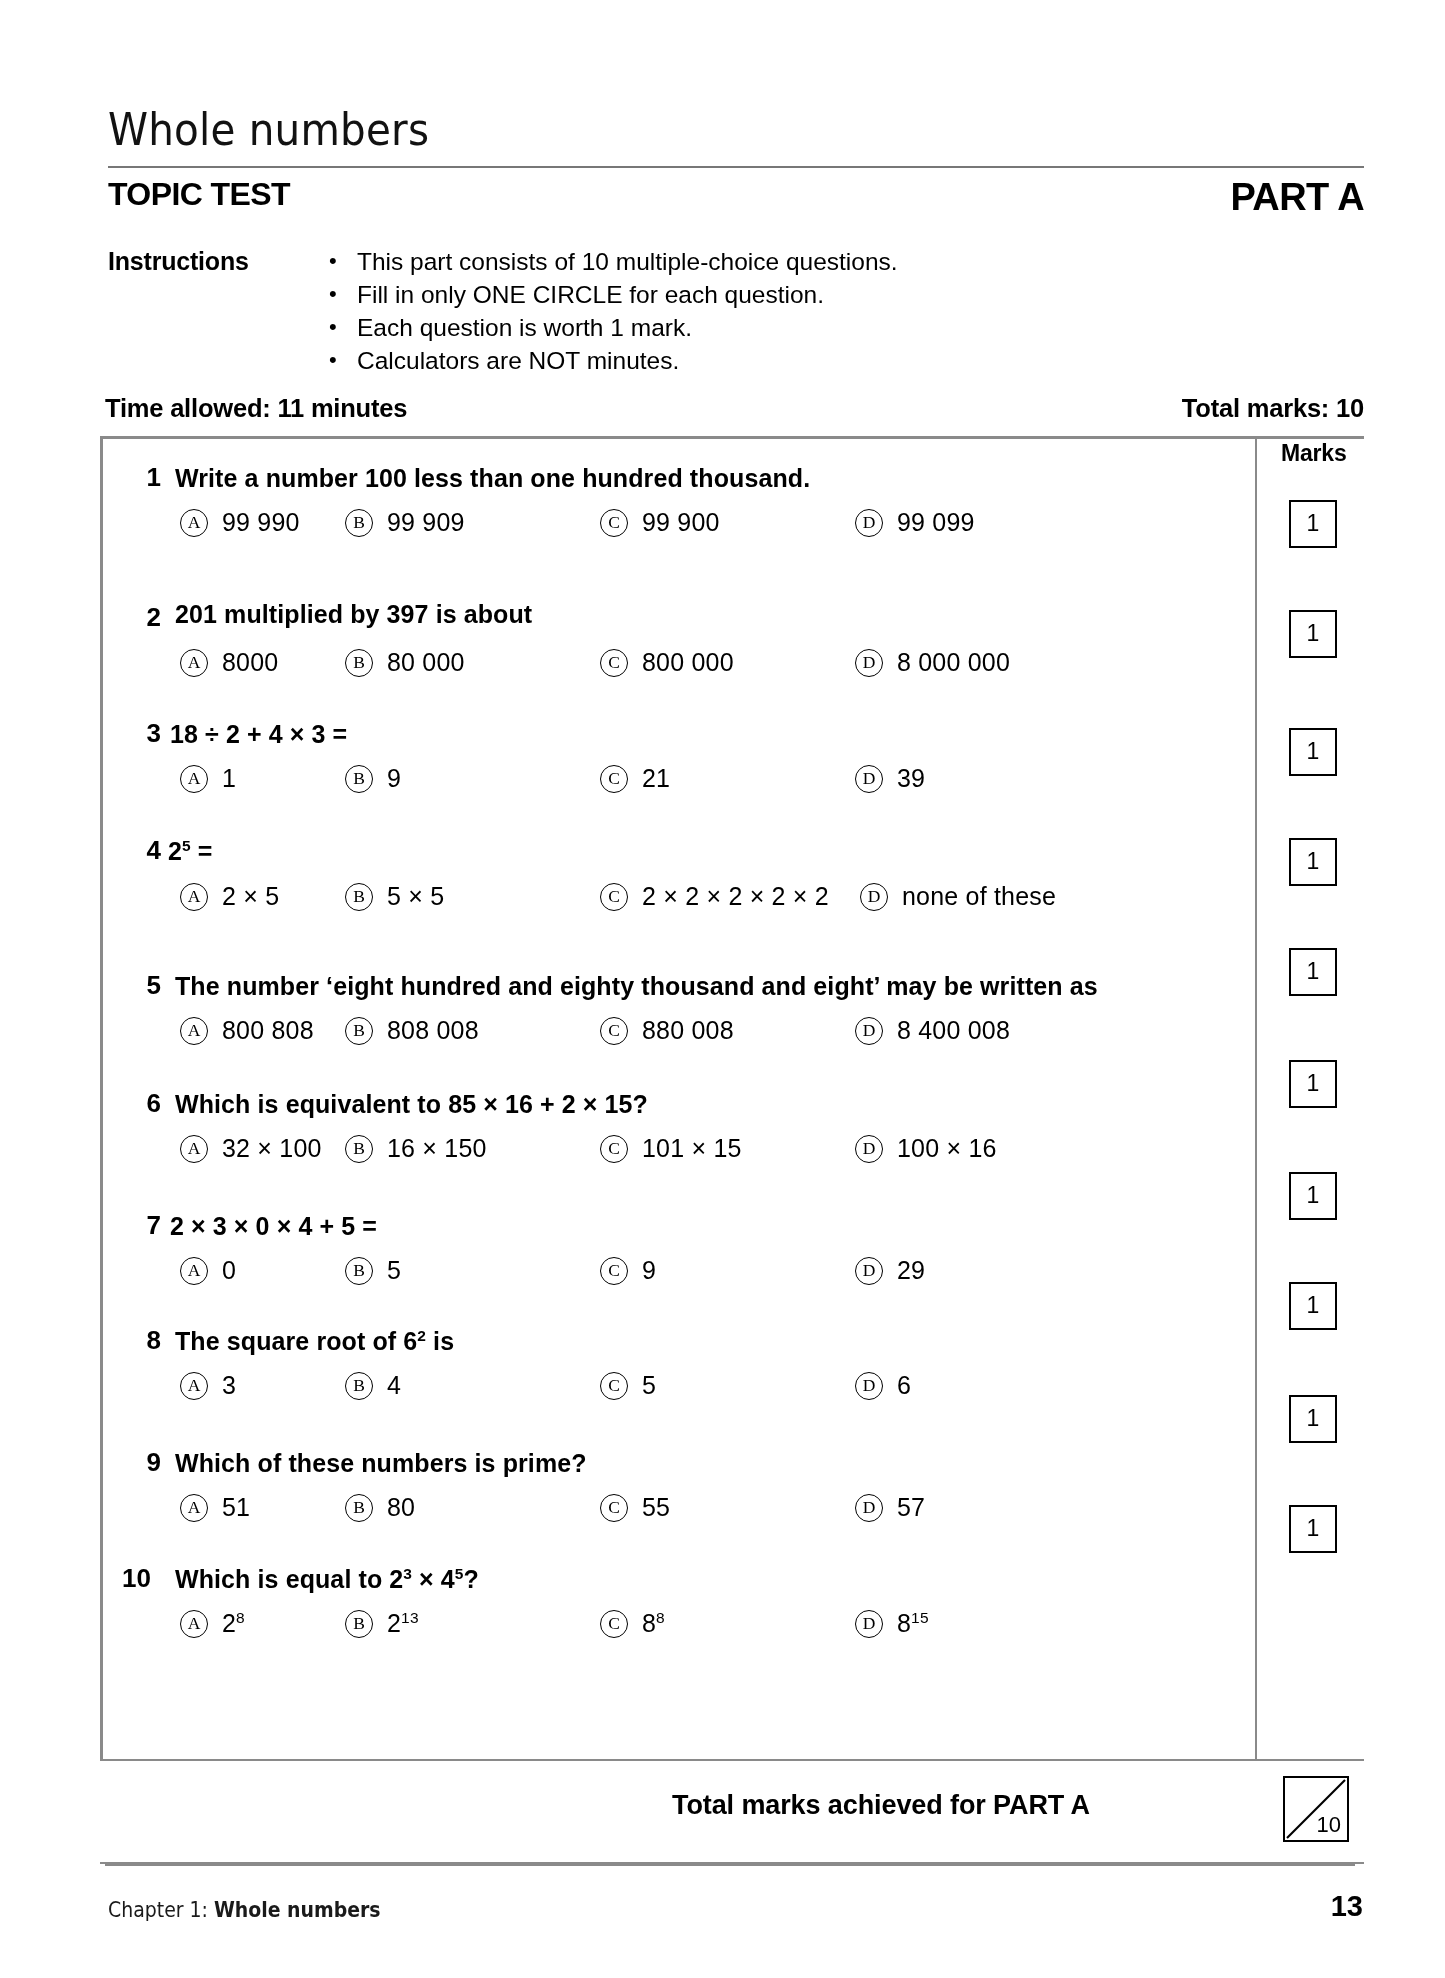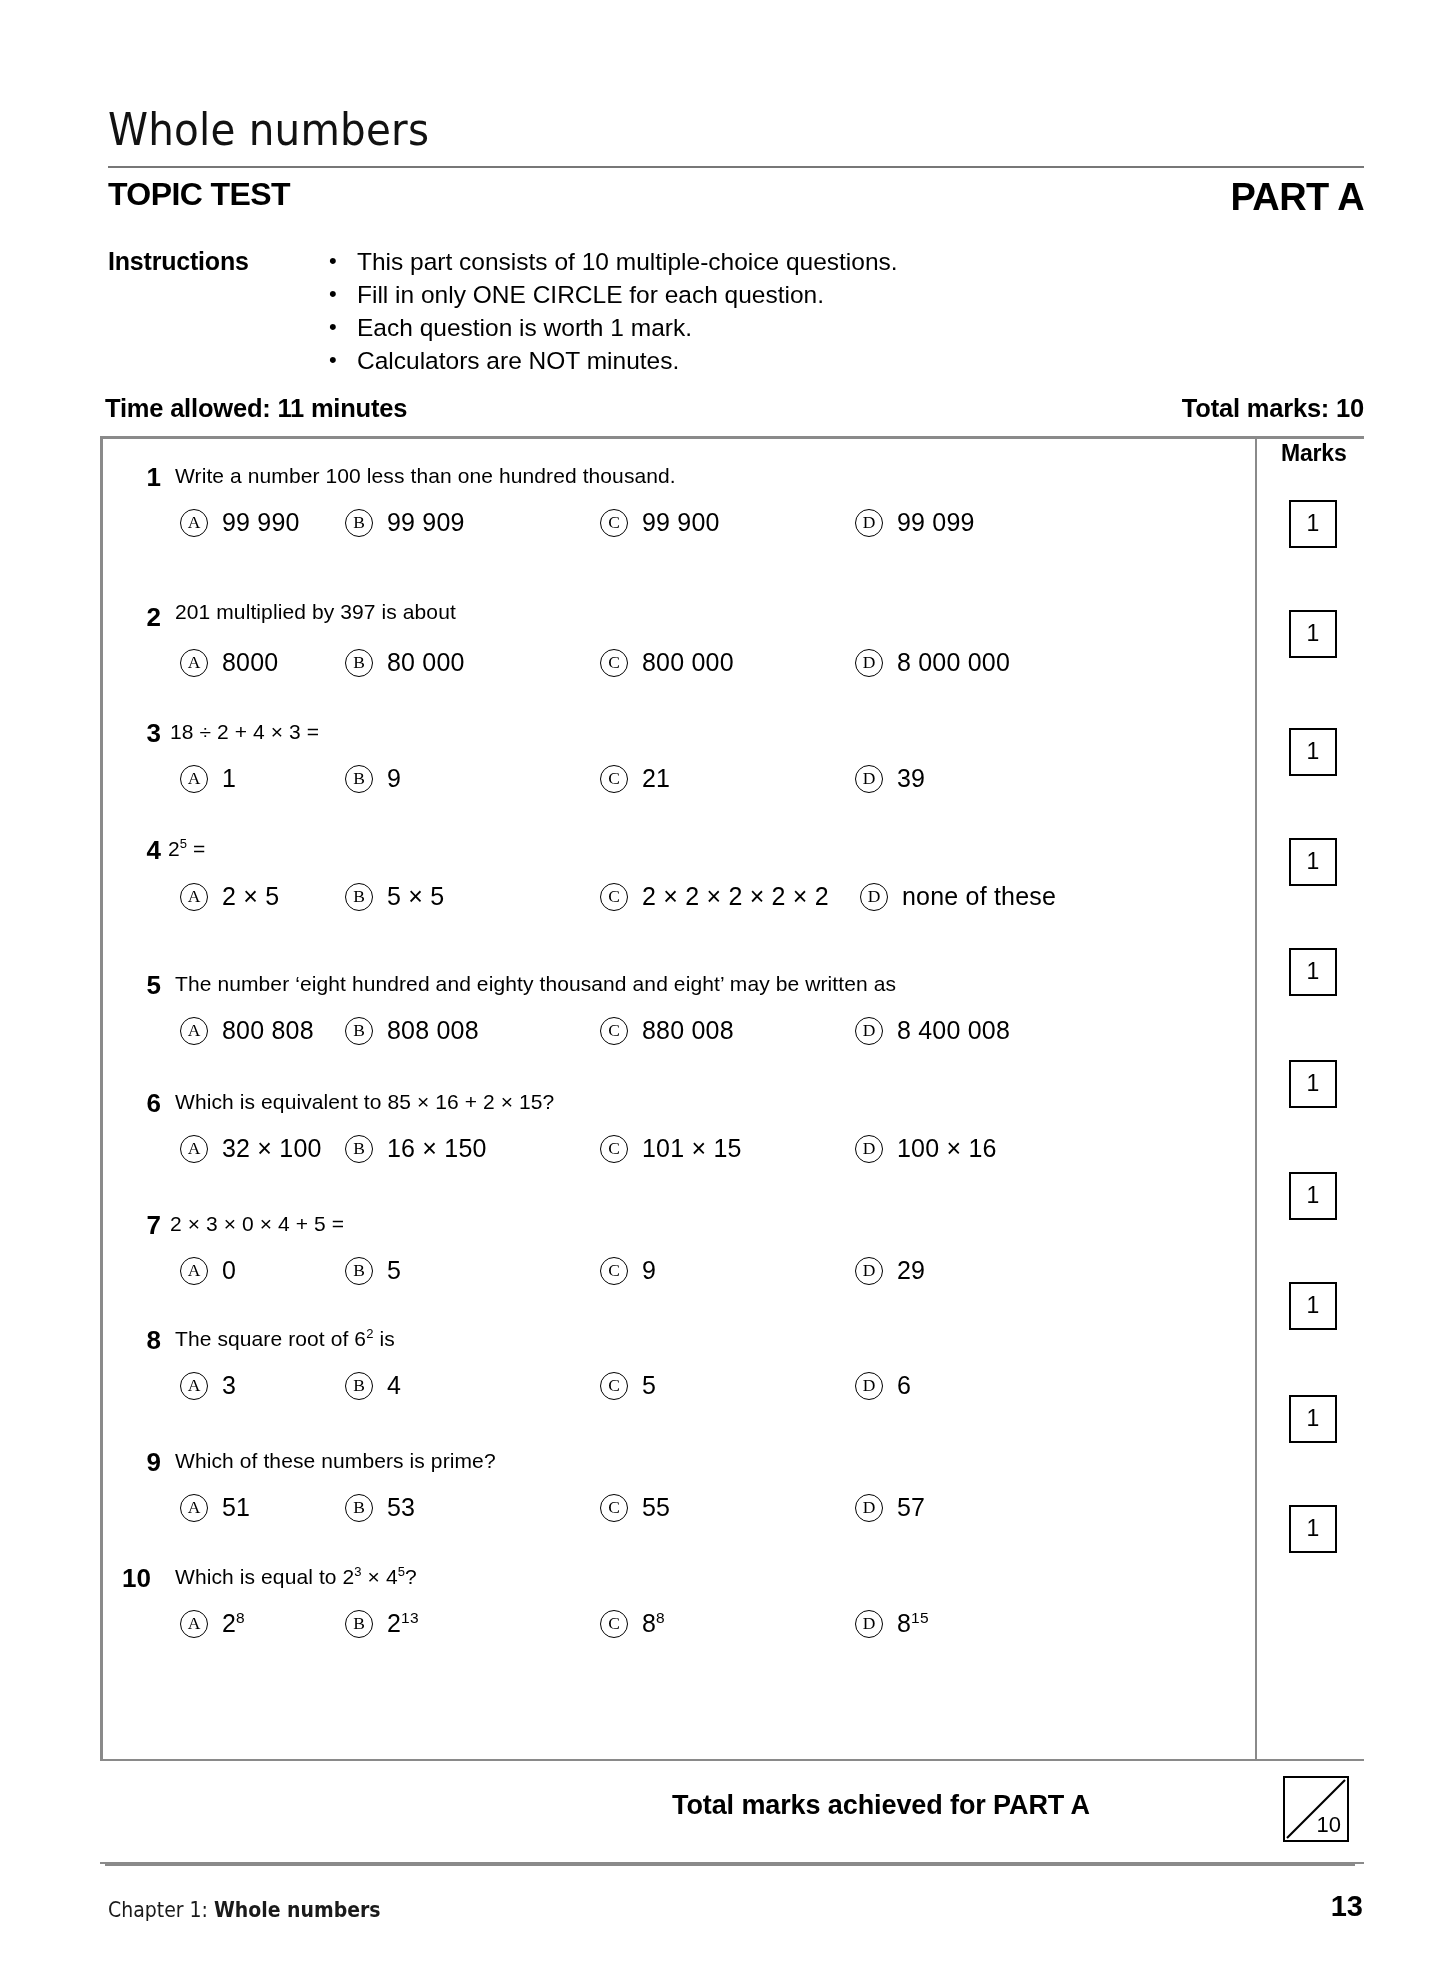--- a/index.html
+++ b/index.html
@@ -166,23 +166,24 @@
   
   .qnum {
     position: absolute;
     font-size: 26px;
     font-weight: 700;
     text-align: right;
     width: 46px;
   }
   .qtext {
     position: absolute;
-    font-size: 21px;
+    font-size: 25px;
     white-space: nowrap;
     letter-spacing: 0.1px;
+    font-weight: bold;
   }
   .options {
     position: absolute;
     left: 0;
     width: 1140px;
     height: 40px;
   }
   .opt {
     position: absolute;
     top: 0;
@@ -476,21 +477,21 @@
       <div class="markbox" style="top: 1282px;">1</div>
       <div class="qnum" style="left: 115px; top: 1447px;">9</div>
       <div class="qtext" style="left: 175px; top: 1449px;">Which of these numbers is prime?</div>
       <div class="options" style="top: 1493px;">
         <div class="opt" style="left: 180px;">
           <span class="opt-circle">A</span>
           <span class="opt-text">51</span>
         </div>
         <div class="opt" style="left: 345px;">
           <span class="opt-circle">B</span>
-          <span class="opt-text">53</span>
+          <span class="opt-text">80</span>
         </div>
         <div class="opt" style="left: 600px;">
           <span class="opt-circle">C</span>
           <span class="opt-text">55</span>
         </div>
         <div class="opt" style="left: 855px;">
           <span class="opt-circle">D</span>
           <span class="opt-text">57</span>
         </div>
       </div>

